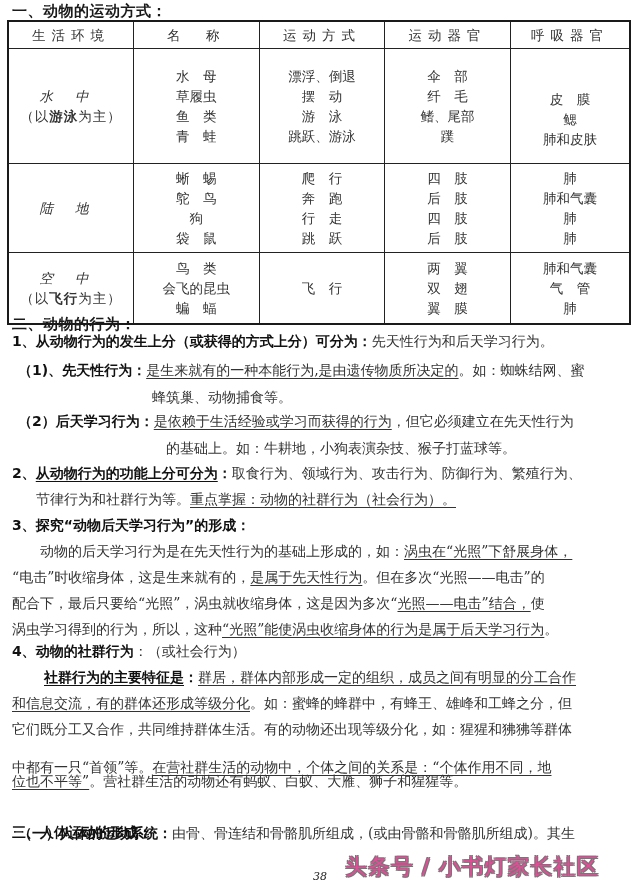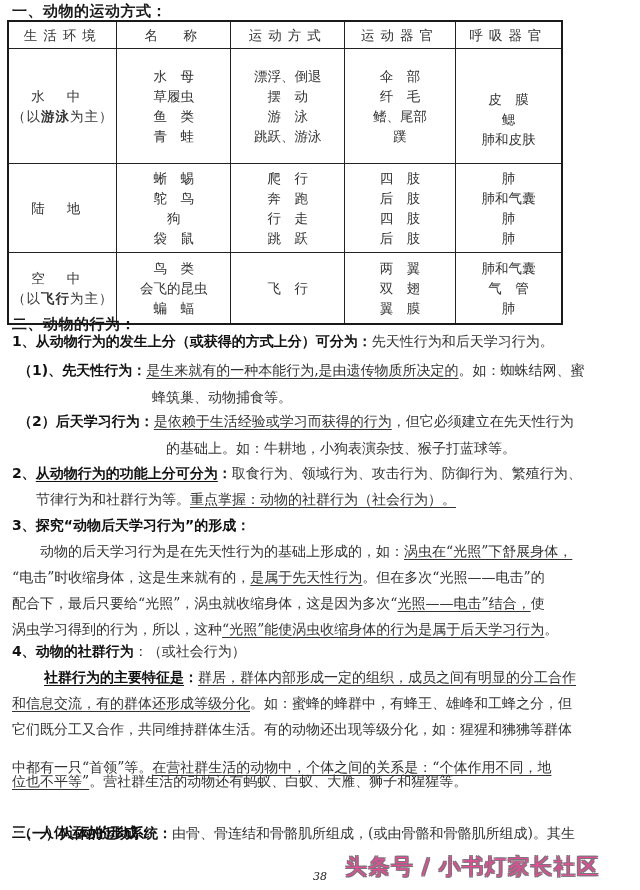--- a/index.html
+++ b/index.html
@@ -8,31 +8,31 @@
     font-family: "DejaVu Serif", "Liberation Serif", serif;
     color: #1a1a1a;
   }
   .h1 {
     position: absolute; left: 12px;
     font-family: "DejaVu Sans", "Liberation Sans", sans-serif;
     font-weight: bold; font-size: 15px; letter-spacing: 0.5px;
   }
   table.motion {
     position: absolute; left: 7px; top: 20px;
-    width: 556px; border-collapse: collapse;
+    width: 624px; border-collapse: collapse;
     border: 2px solid #1a1a1a;
     font-size: 13.5px; color: #333;
   }
   table.motion th, table.motion td {
     border: 1px solid #222; text-align: center; vertical-align: middle;
     padding: 0; line-height: 20px;
   }
   table.motion th { font-weight: normal; height: 26px; letter-spacing: 6px; }
   table.motion td.env { letter-spacing: 1px; }
-  .env-main { letter-spacing: 22px; padding-left: 8px; display: block; }
+  .env-main { letter-spacing: 22px; padding-left: 8px; display: block; font-style: italic; }
   .env-sub b { font-weight: bold; font-family: "DejaVu Sans", "Liberation Sans", sans-serif; }
   .cell-line { display: block; white-space: nowrap; }
   .r1 td { height: 88px; }
   .r2 td { height: 88px; }
   .r3 td { height: 70px; }
   .para {
     position: absolute; left: 12px; right: 12px;
     font-size: 14px; line-height: 29px; color: #333;
   }
   .bold-sans { font-family: "DejaVu Sans", "Liberation Sans", sans-serif; font-weight: bold; color: #111; }

